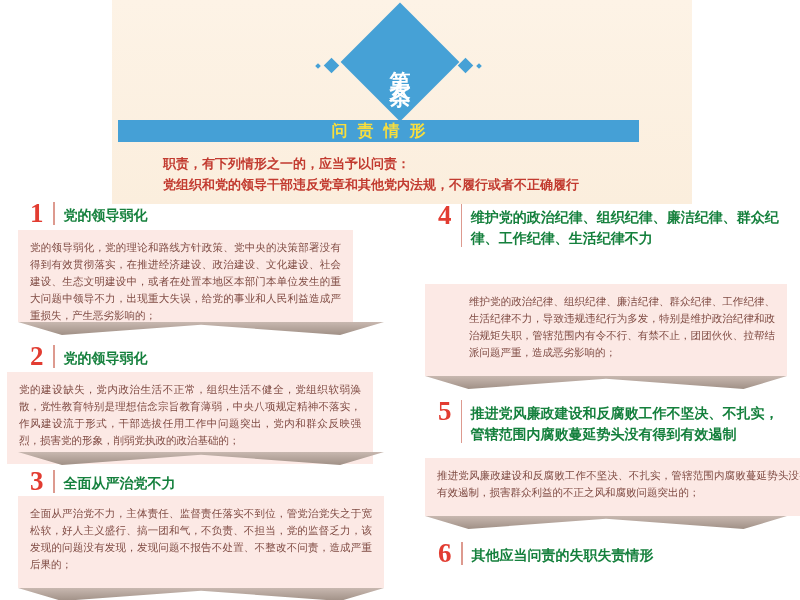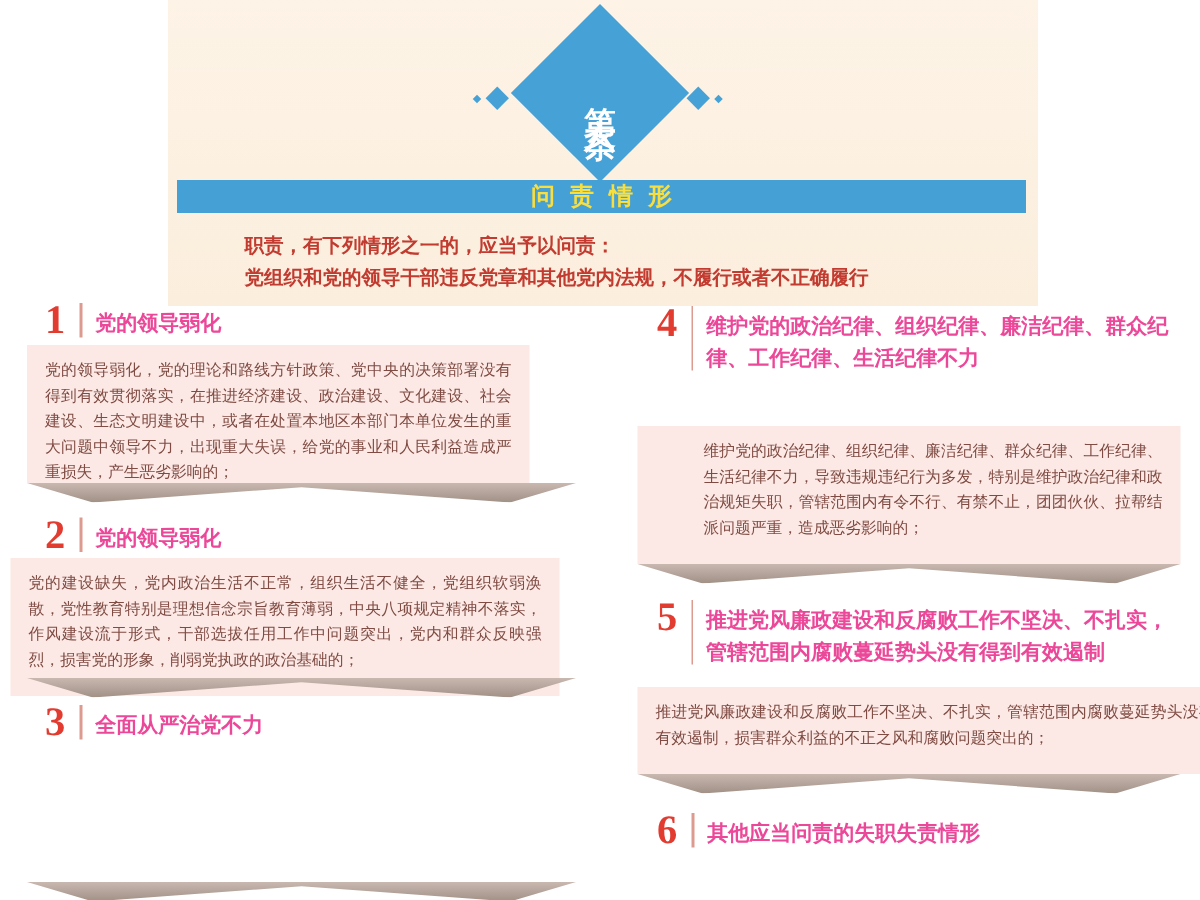--- a/index.html
+++ b/index.html
@@ -26,42 +26,42 @@
     writing-mode: vertical-rl; text-orientation: upright;
     color: #ffffff; font-weight: 700; font-size: 21px; letter-spacing: 8px;
     font-family: "Liberation Serif", serif; text-align: center;
   }
   .orn { position: absolute; top: 60px; display: flex; align-items: center; gap: 6px; }
   .orn-left { left: 316px; } .orn-right { left: 460px; }
   .orn-dot { width: 4px; height: 4px; background: #46a1d6; transform: rotate(45deg); }
   .orn-diamond { width: 11px; height: 11px; background: #46a1d6; transform: rotate(45deg); }
 
   .banner-bar {
-    position: absolute; left: 118px; top: 120px; width: 566px; height: 22px;
+    position: absolute; left: 118px; top: 120px; width: 521px; height: 22px;
     background: #45a0d6; display: flex; align-items: center; justify-content: center;
   }
   .banner-title {
     color: #f8de3e; font-weight: 700; font-size: 16px; letter-spacing: 10px;
     padding-left: 10px; font-family: "Liberation Serif", serif;
   }
 
   .intro {
     position: absolute; left: 163px; top: 154px; width: 505px;
     color: #c23b30; font-weight: 700; font-size: 13px; line-height: 1.6;
   }
 
   
   .item-head { position: absolute; display: flex; align-items: flex-start; gap: 9px; }
   .num {
     font-family: "Liberation Serif", serif; font-size: 27px; font-weight: 700;
     color: #e23c31; line-height: 1;
   }
   .divider { width: 2px; align-self: stretch; background: #dd9a8f; margin: 2px 0; }
   .title {
-    font-size: 14px; font-weight: 700; color: #ec4899; line-height: 1.5; padding-top: 5px;
+    font-size: 14px; font-weight: 700; color: #15803d; line-height: 1.5; padding-top: 5px;
   }
   .box {
     position: absolute; background: #fce9e5; padding: 9px 12px;
     color: #7f4b43; font-size: 10.5px; line-height: 1.62; text-align: justify;
     overflow: hidden;
   }
   .fold {
     position: absolute; height: 13px;
     background: linear-gradient(180deg, #c8b8b0 0%, #a09086 100%);
     clip-path: polygon(0 0, 100% 0, 88% 100%, 50% 22%, 12% 100%);
@@ -129,20 +129,21 @@
     <span class="title">党的领导弱化</span>
   </div>
   <div class="box b2">党的建设缺失，党内政治生活不正常，组织生活不健全，党组织软弱涣散，党性教育特别是理想信念宗旨教育薄弱，中央八项规定精神不落实，作风建设流于形式，干部选拔任用工作中问题突出，党内和群众反映强烈，损害党的形象，削弱党执政的政治基础的；</div>
   <div class="fold f2"></div>
 
   <div class="item-head h3">
     <span class="num">3</span>
     <span class="divider"></span>
     <span class="title">全面从严治党不力</span>
   </div>
+  <div class="box b3">全面从严治党不力，主体责任、监督责任落实不到位，管党治党失之于宽松软，好人主义盛行、搞一团和气，不负责、不担当，党的监督乏力，该发现的问题没有发现，发现问题不报告不处置、不整改不问责，造成严重后果的；</div>
   <div class="fold f3"></div>
 
   <div class="item-head h4">
     <span class="num">4</span>
     <span class="divider"></span>
     <span class="title">维护党的政治纪律、组织纪律、廉洁纪律、群众纪律、工作纪律、生活纪律不力</span>
   </div>
   <div class="box b4">维护党的政治纪律、组织纪律、廉洁纪律、群众纪律、工作纪律、生活纪律不力，导致违规违纪行为多发，特别是维护政治纪律和政治规矩失职，管辖范围内有令不行、有禁不止，团团伙伙、拉帮结派问题严重，造成恶劣影响的；</div>
   <div class="fold f4"></div>
 

